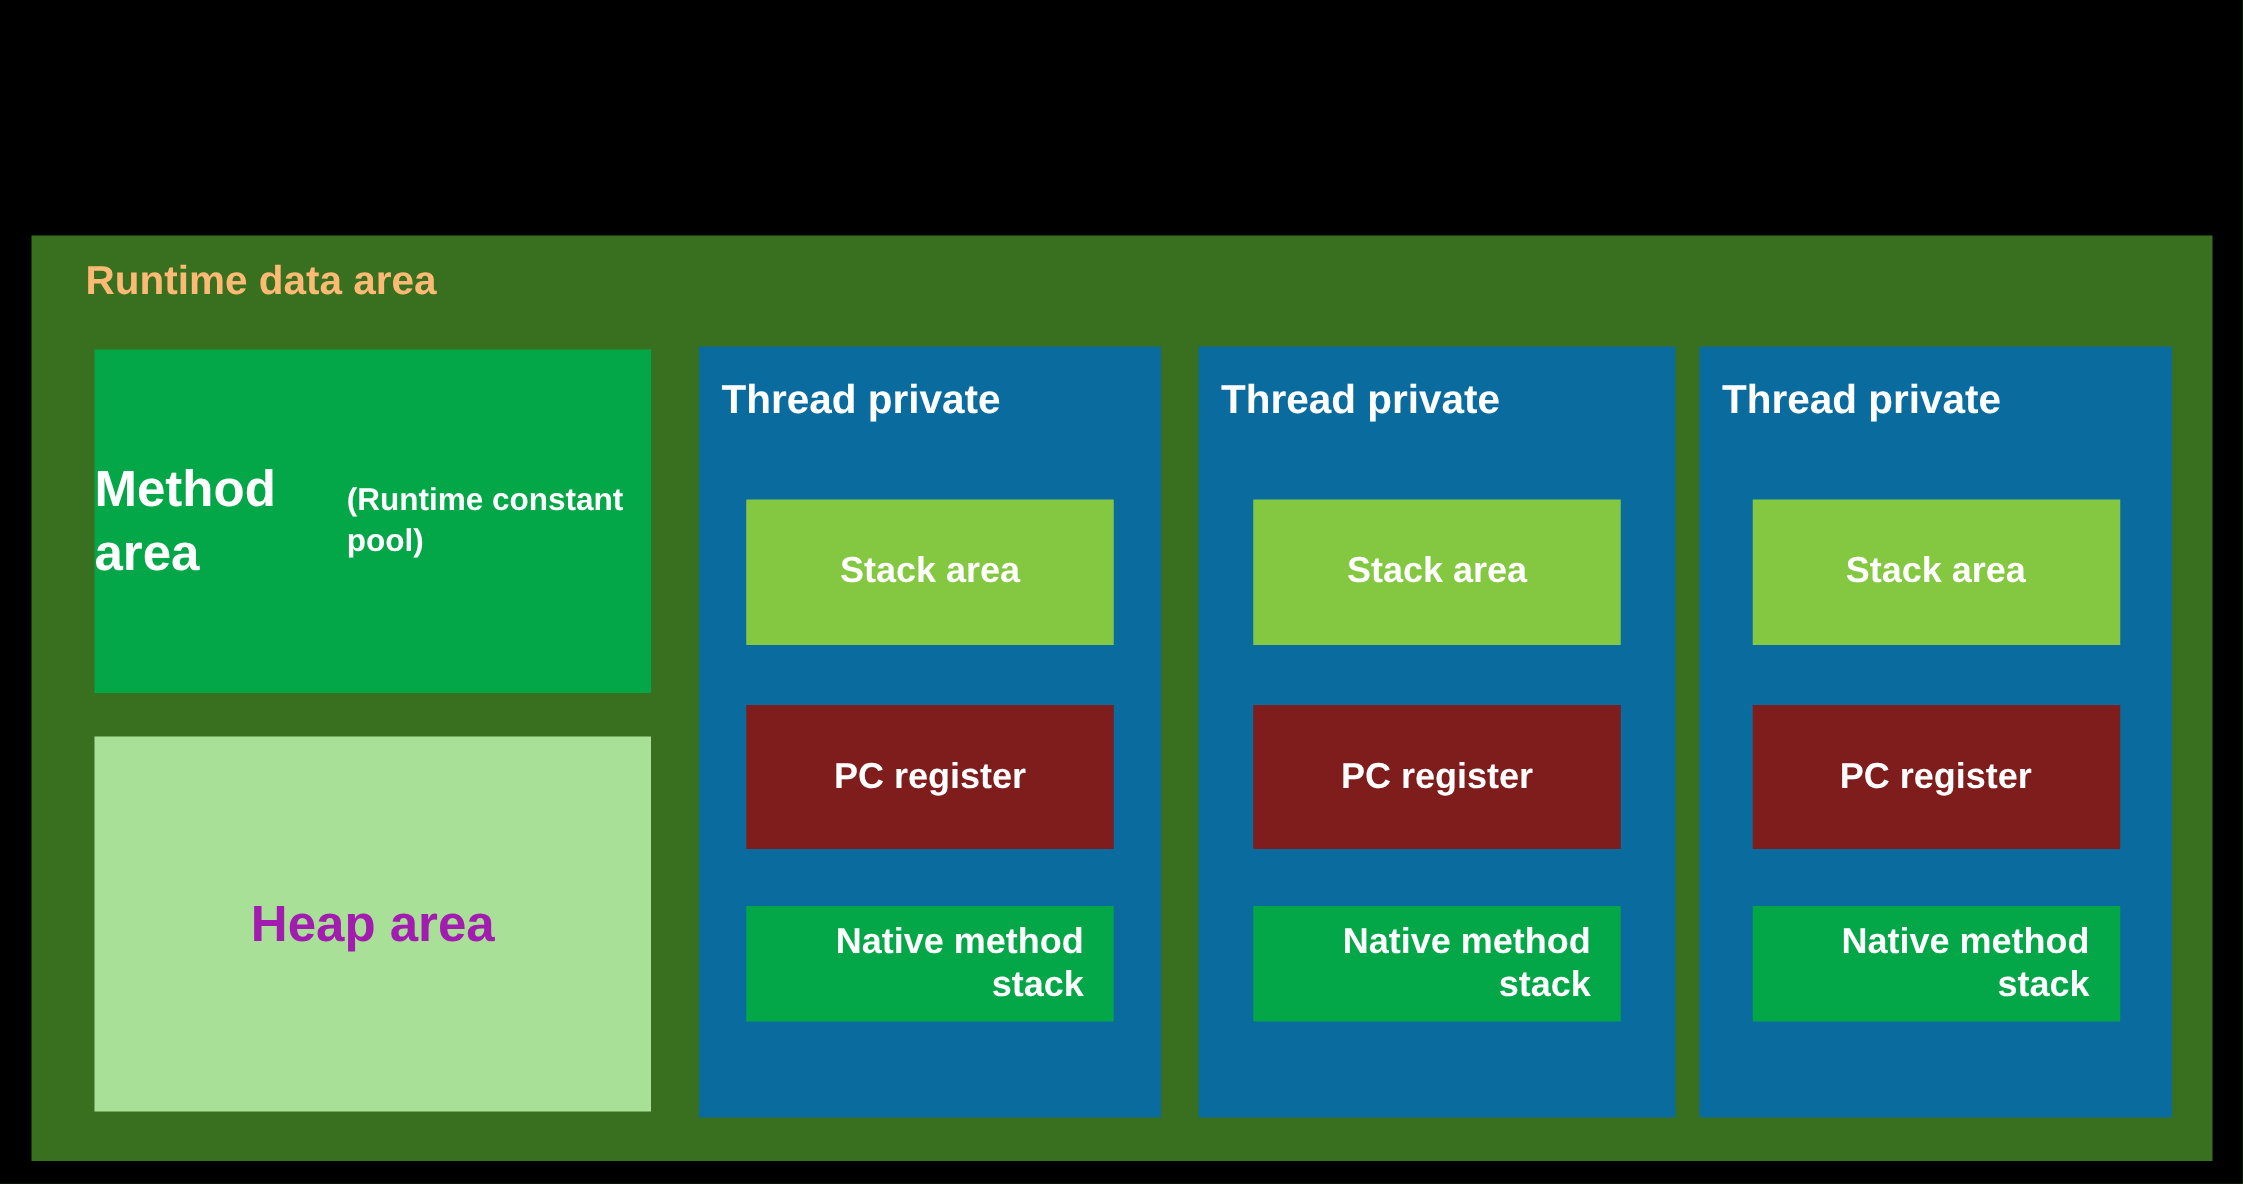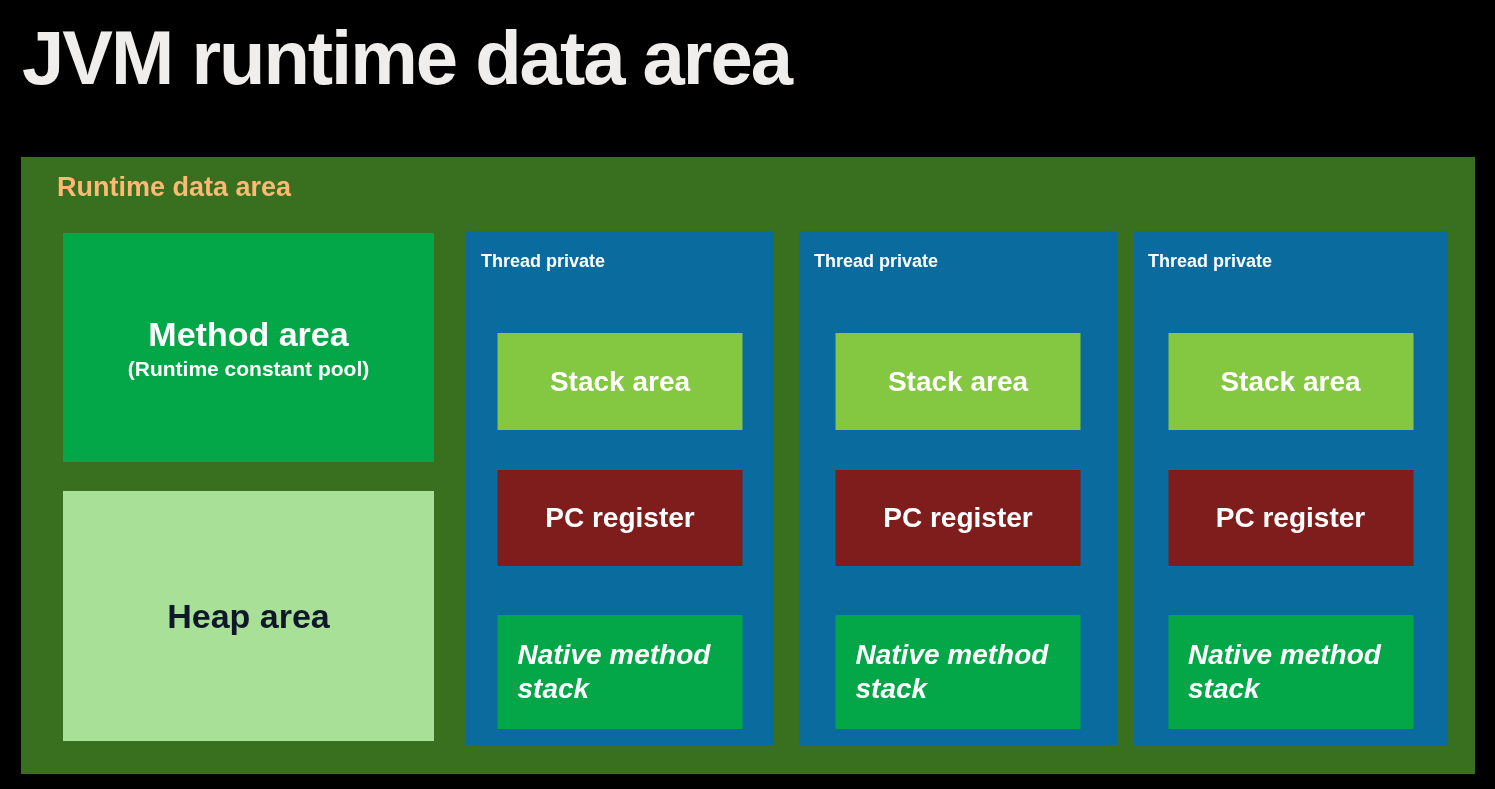--- a/index.html
+++ b/index.html
@@ -42,21 +42,20 @@
     color: #fdba74;
   }
   .method-box {
     position: absolute;
     left: 42px;
     top: 76px;
     width: 371px;
     height: 229px;
     background: #03a747;
     display: flex;
-    flex-direction: column;
     align-items: center;
     justify-content: center;
     text-align: left;
     color: #ffffff;
   }
   .method-title {
     font-size: 34px;
     font-weight: bold;
     line-height: 1.25;
   }
@@ -72,64 +71,63 @@
     width: 371px;
     height: 250px;
     background: #a9e098;
     display: flex;
     align-items: center;
     justify-content: center;
   }
   .heap-label {
     font-size: 34px;
     font-weight: bold;
-    color: #0f172a;
+    color: #a21caf;
   }
   .thread-col {
     position: absolute;
     top: 74px;
     height: 514px;
     background: #0a6b9e;
   }
   .thread-col.col-0 { left: 445px; width: 308px; }
   .thread-col.col-1 { left: 778px; width: 318px; }
   .thread-col.col-2 { left: 1112px; width: 315px; }
   .thread-label {
     position: absolute;
     left: 15px;
     top: 20px;
-    font-size: 18px;
+    font-size: 27px;
     font-weight: bold;
     color: #ffffff;
     white-space: nowrap;
   }
   .inner-box {
     position: absolute;
     left: 50%;
     transform: translateX(-50%);
     width: 245px;
     display: flex;
     align-items: center;
     justify-content: center;
-    text-align: left;
+    text-align: right;
     color: #ffffff;
-    font-size: 28px;
+    font-size: 24px;
     font-weight: bold;
     line-height: 1.2;
   }
   .stack-box  { top: 102px; height: 97px; background: #84c841; }
   .pc-box     { top: 239px; height: 96px; background: #7f1d1d; }
-  .native-box { top: 384px; height: 114px; background: #03a747; padding: 0 20px; box-sizing: border-box; font-style: italic; }
+  .native-box { top: 373px; height: 77px; background: #03a747; padding: 0 20px; box-sizing: border-box; }
 </style>
 </head>
 <body>
 
 <div class="page">
 
-  <div class="page-title">JVM runtime data area</div>
 
   <div class="runtime-frame">
 
     <div class="runtime-label">Runtime data area</div>
 
     <div class="method-box">
       <div class="method-title">Method area</div>
       <div class="method-subtitle">(Runtime constant pool)</div>
     </div>
 

